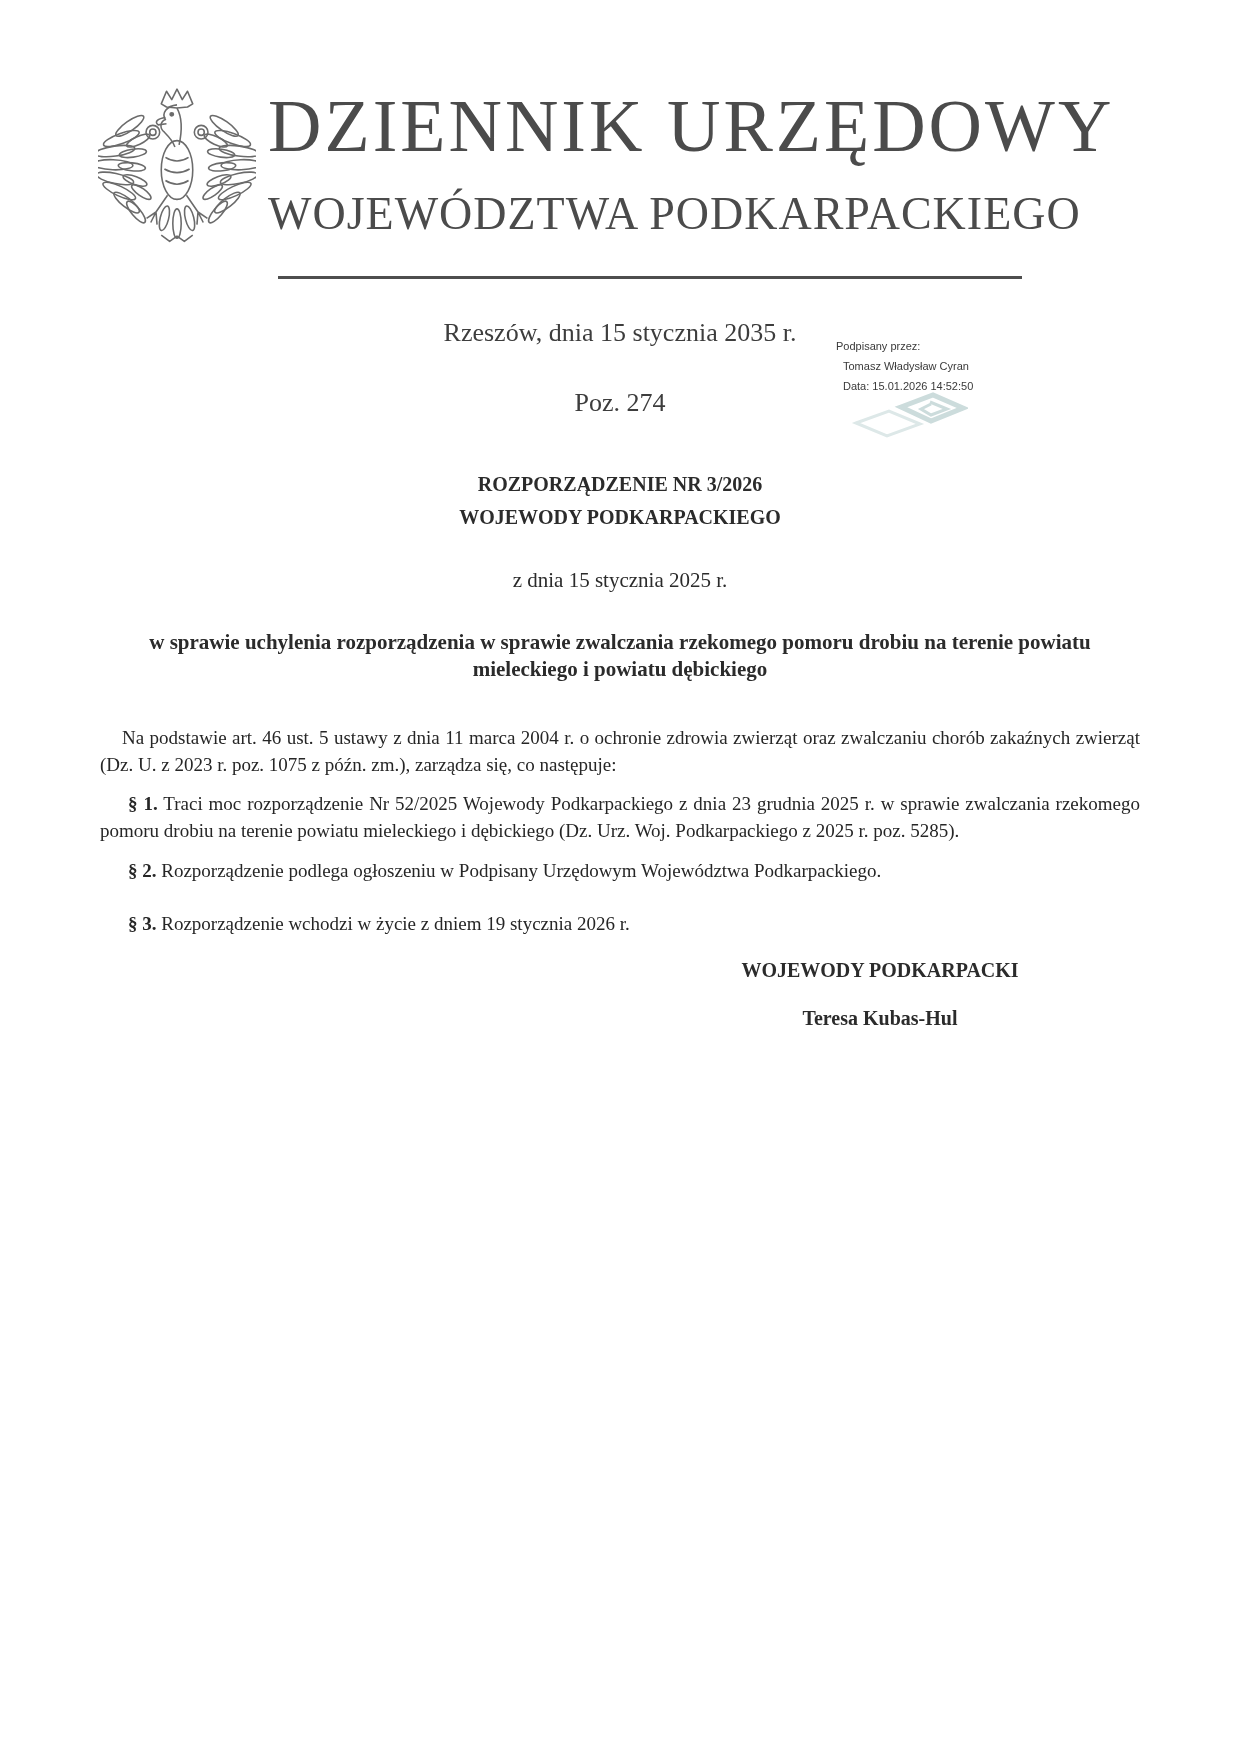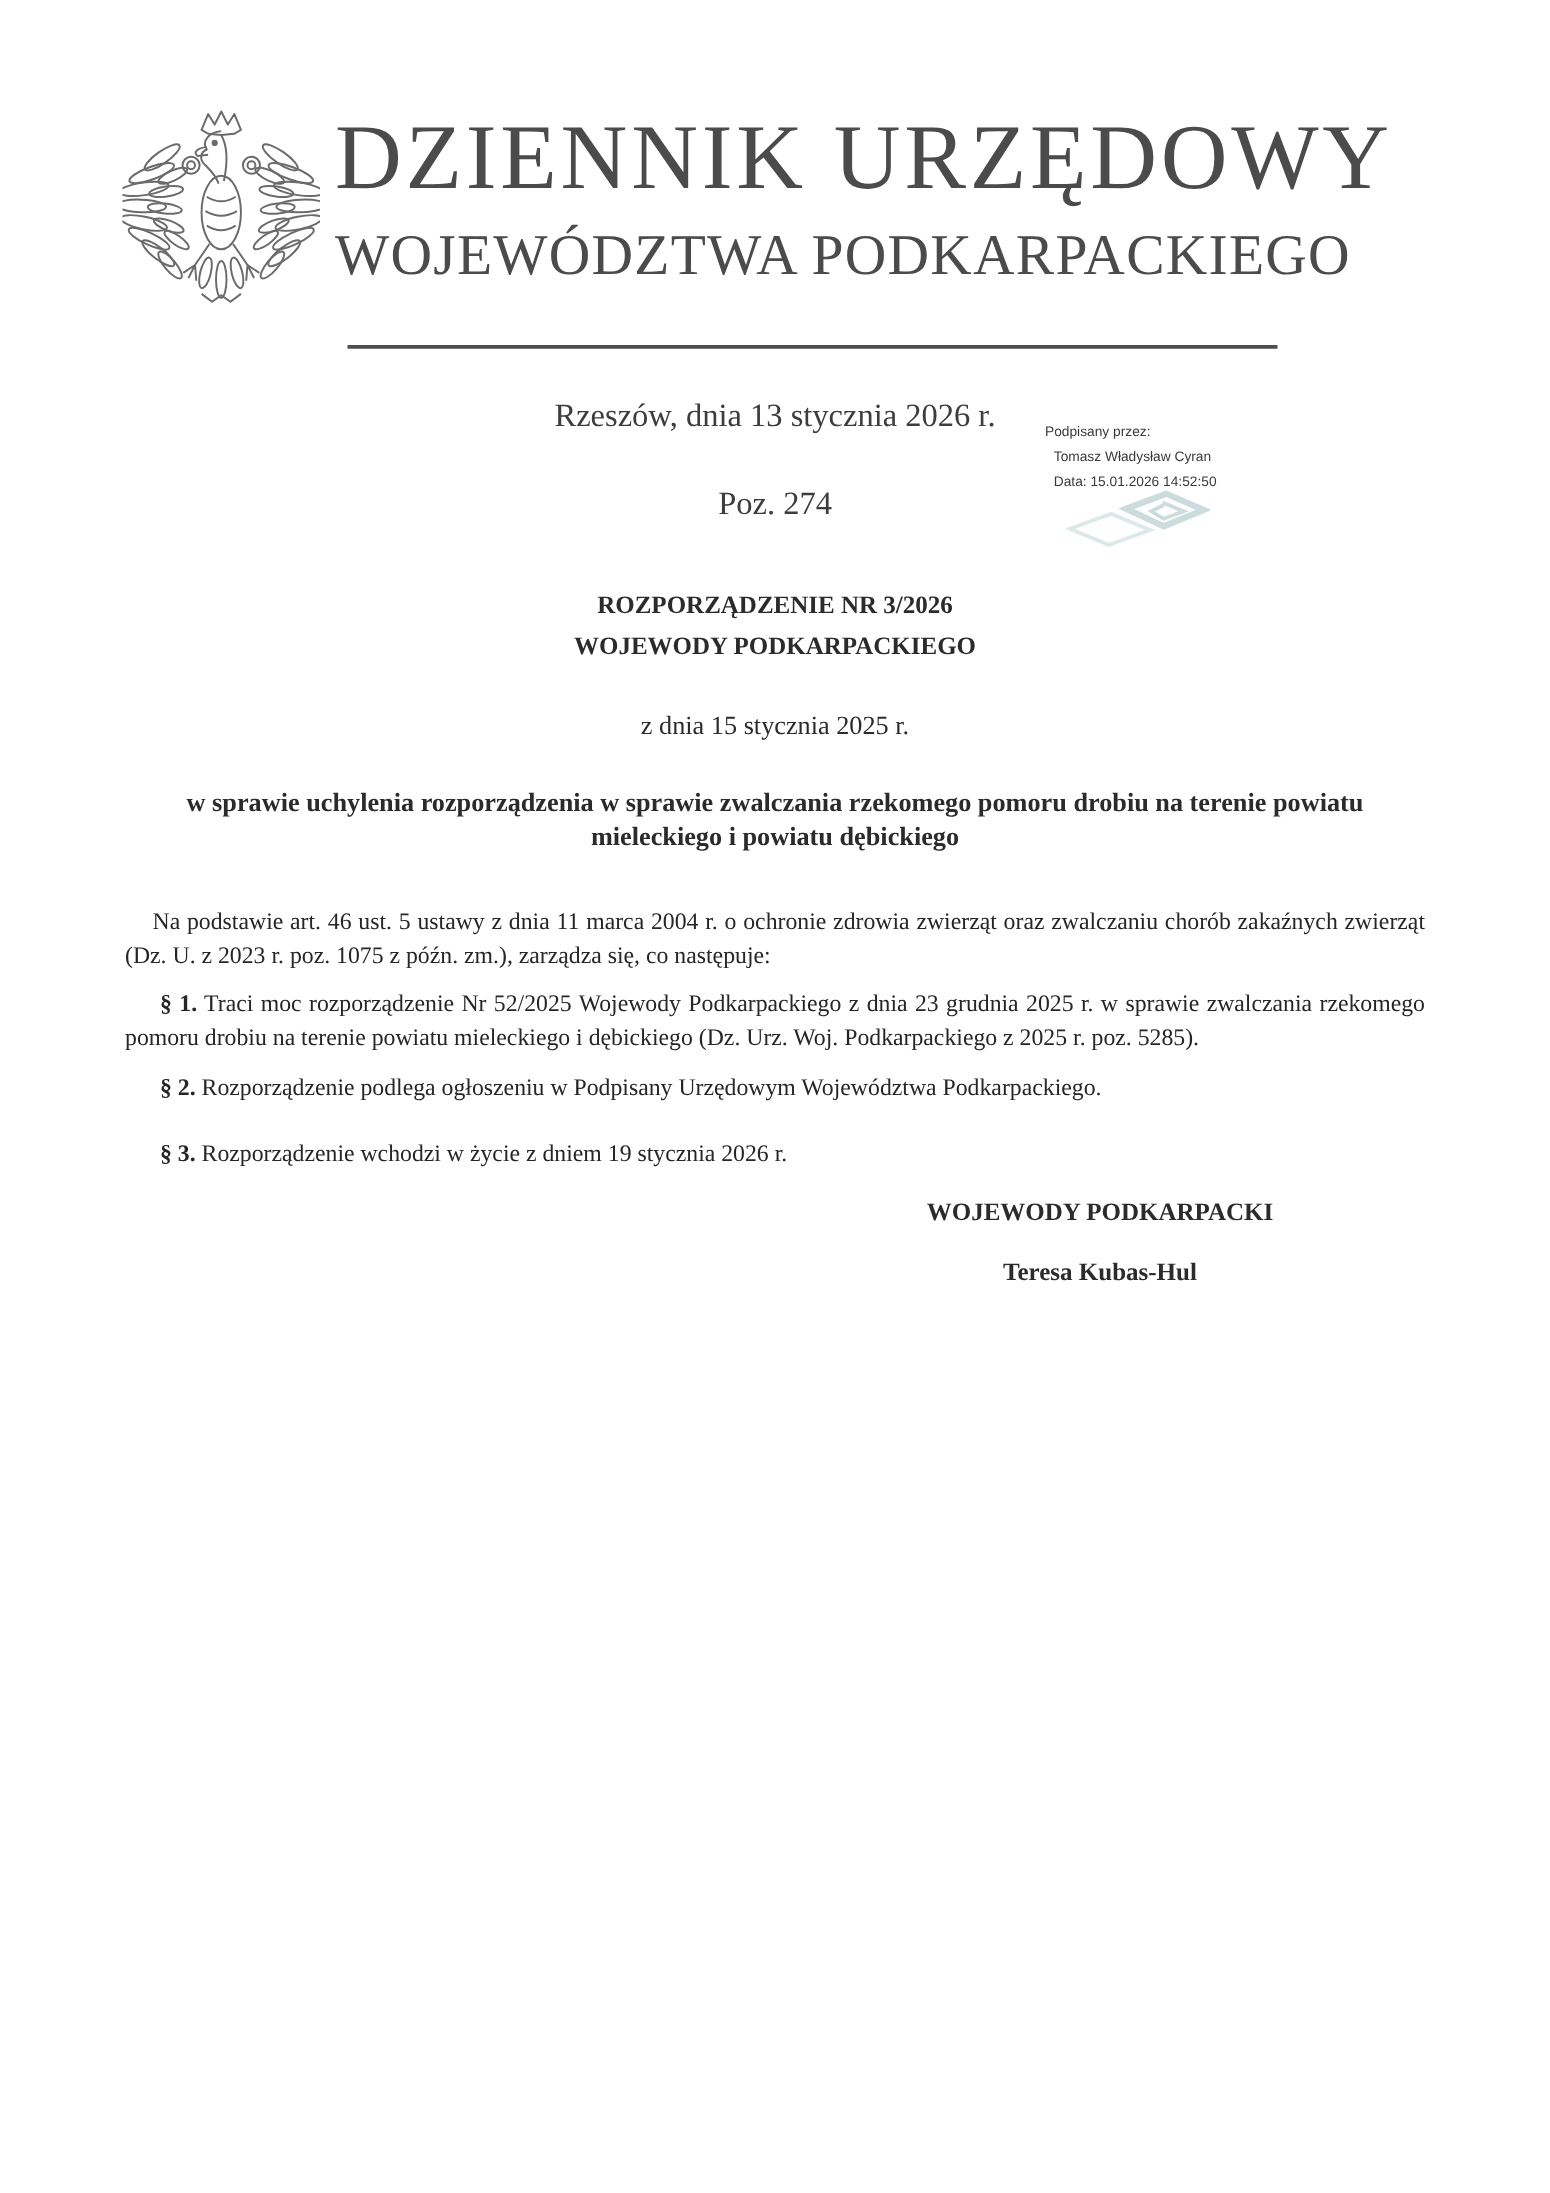--- a/index.html
+++ b/index.html
@@ -10,21 +10,21 @@
     background:#ffffff;
     font-family:"Liberation Serif", serif;
     color:#2e2e2e;
     overflow:hidden;
   }
 
   
   .eagle { position:absolute; left:98px; top:86px; width:158px; height:168px; }
   .masthead { position:absolute; left:268px; top:88px; width:756px; text-align:center; color:#4b4b4b; }
   .masthead .t1 { font-size:74px; line-height:76px; letter-spacing:3px; white-space:nowrap; }
-  .masthead .t2 { font-size:46px; line-height:52px; margin-top:14px; letter-spacing:1px; white-space:nowrap; }
+  .masthead .t2 { font-size:46px; line-height:52px; margin-top:24px; letter-spacing:1px; white-space:nowrap; }
   .rule { position:absolute; left:278px; top:276px; width:744px; height:3px; background:#4e4e4e; }
 
   
   .place-date { position:absolute; left:100px; top:318px; width:1040px; text-align:center; font-size:26px; color:#3d3d3d; }
   .poz { position:absolute; left:100px; top:388px; width:1040px; text-align:center; font-size:26px; color:#3d3d3d; }
 
   
   .esig { position:absolute; left:836px; top:336px; width:230px;
           font-family:"Liberation Sans", sans-serif; font-size:11px; line-height:20px; color:#3a3a3a; }
   .esig .indent { padding-left:7px; }
@@ -111,21 +111,21 @@
     <path d="M66 104 L55 120 M55 120 L46 126 M55 120 L50 130 M55 120 L56 132"></path>
     <path d="M84 104 L95 120 M95 120 L104 126 M95 120 L100 130 M95 120 L94 132"></path>
   </svg>
 
   <div class="masthead">
     <div class="t1">DZIENNIK URZĘDOWY</div>
     <div class="t2">WOJEWÓDZTWA PODKARPACKIEGO</div>
   </div>
   <div class="rule"></div>
 
-  <div class="place-date">Rzeszów, dnia 13 stycznia 2026 r.</div>
+  <div class="place-date">Rzeszów, dnia 15 stycznia 2035 r.</div>
   <div class="poz">Poz. 274</div>
 
   <div class="esig">
     <div>Podpisany przez:</div>
     <div class="indent">Tomasz Władysław Cyran</div>
     <div class="indent">Data: 15.01.2026 14:52:50</div>
   </div>
   <svg class="seal" viewBox="0 0 118 50" fill="none">
     <path d="M6 31 L39 19 L70 32 L37 44 Z" stroke="#dde8e8" stroke-width="3"></path>
     <path d="M51 15 L83 3 L113 16 L81 29 Z" stroke="#ccdcdc" stroke-width="5"></path>

